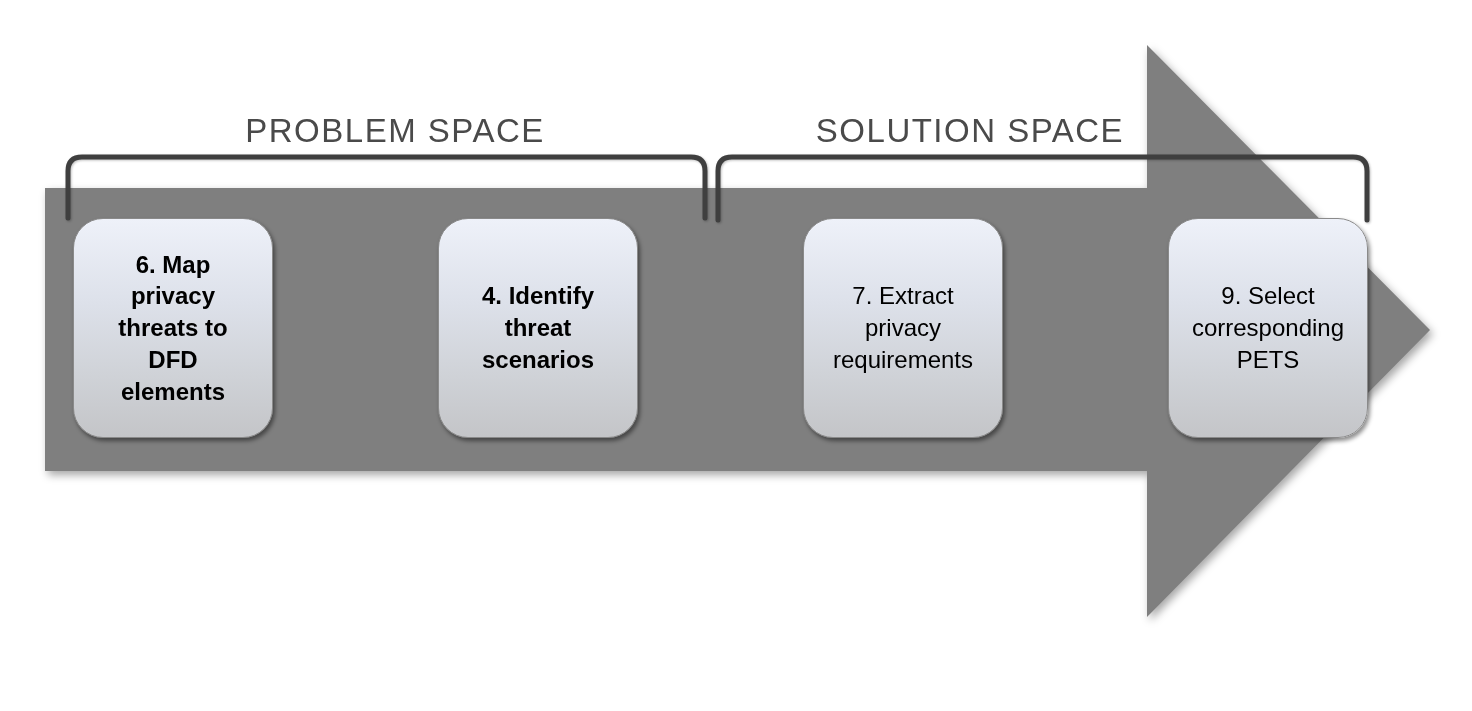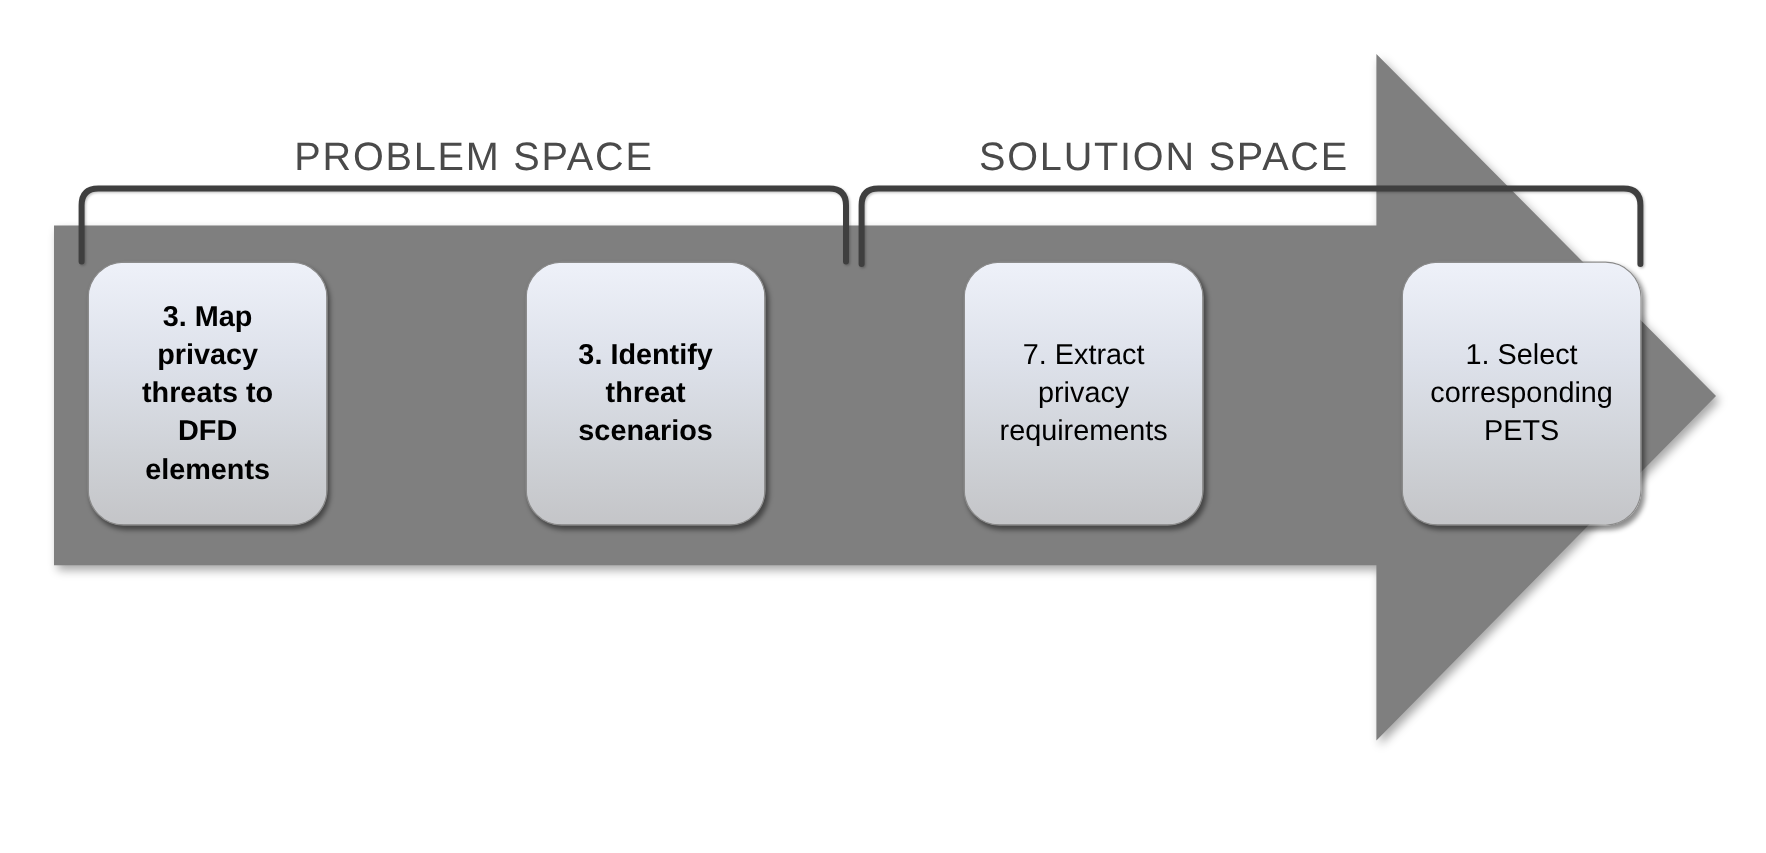--- a/index.html
+++ b/index.html
@@ -87,38 +87,38 @@
 <body>
 
 <div class="canvas">
 
   <svg class="layer-svg" viewBox="0 0 1472 711">
     <polygon class="arrow-shape" points="45,188 1147,188 1147,45 1430,330 1147,617 1147,471 45,471"></polygon>
   </svg>
 
   <div class="steps">
     <div class="step emphasis">
-      <span class="step-label">3. Map
+      <span class="step-label">6. Map
 privacy
 threats to
 DFD
 elements</span>
     </div>
     <div class="step emphasis">
-      <span class="step-label">3. Identify
+      <span class="step-label">4. Identify
 threat
 scenarios</span>
     </div>
     <div class="step">
       <span class="step-label">7. Extract
 privacy
 requirements</span>
     </div>
     <div class="step">
-      <span class="step-label">1. Select
+      <span class="step-label">9. Select
 corresponding
 PETS</span>
     </div>
   </div>
 
   <svg class="layer-svg" viewBox="0 0 1472 711">
     <path class="bracket-path" d="M 68 218 L 68 171 Q 68 157 82 157 L 691 157 Q 705 157 705 171 L 705 218"></path>
     <path class="bracket-path" d="M 718 220 L 718 171 Q 718 157 732 157 L 1353 157 Q 1367 157 1367 171 L 1367 220"></path>
   </svg>
 

